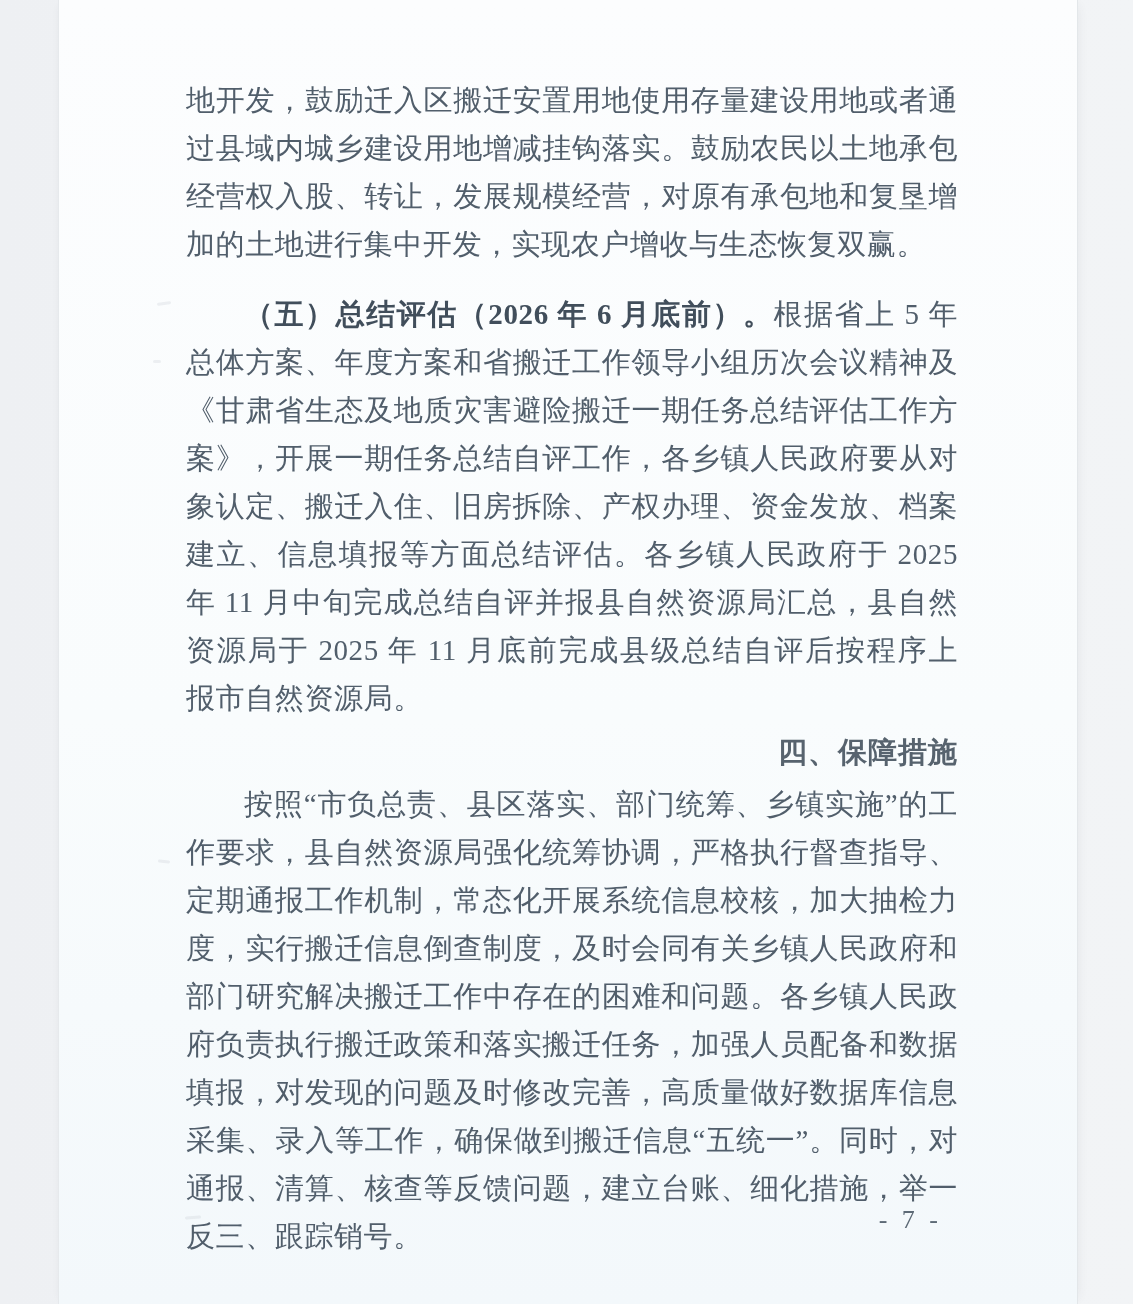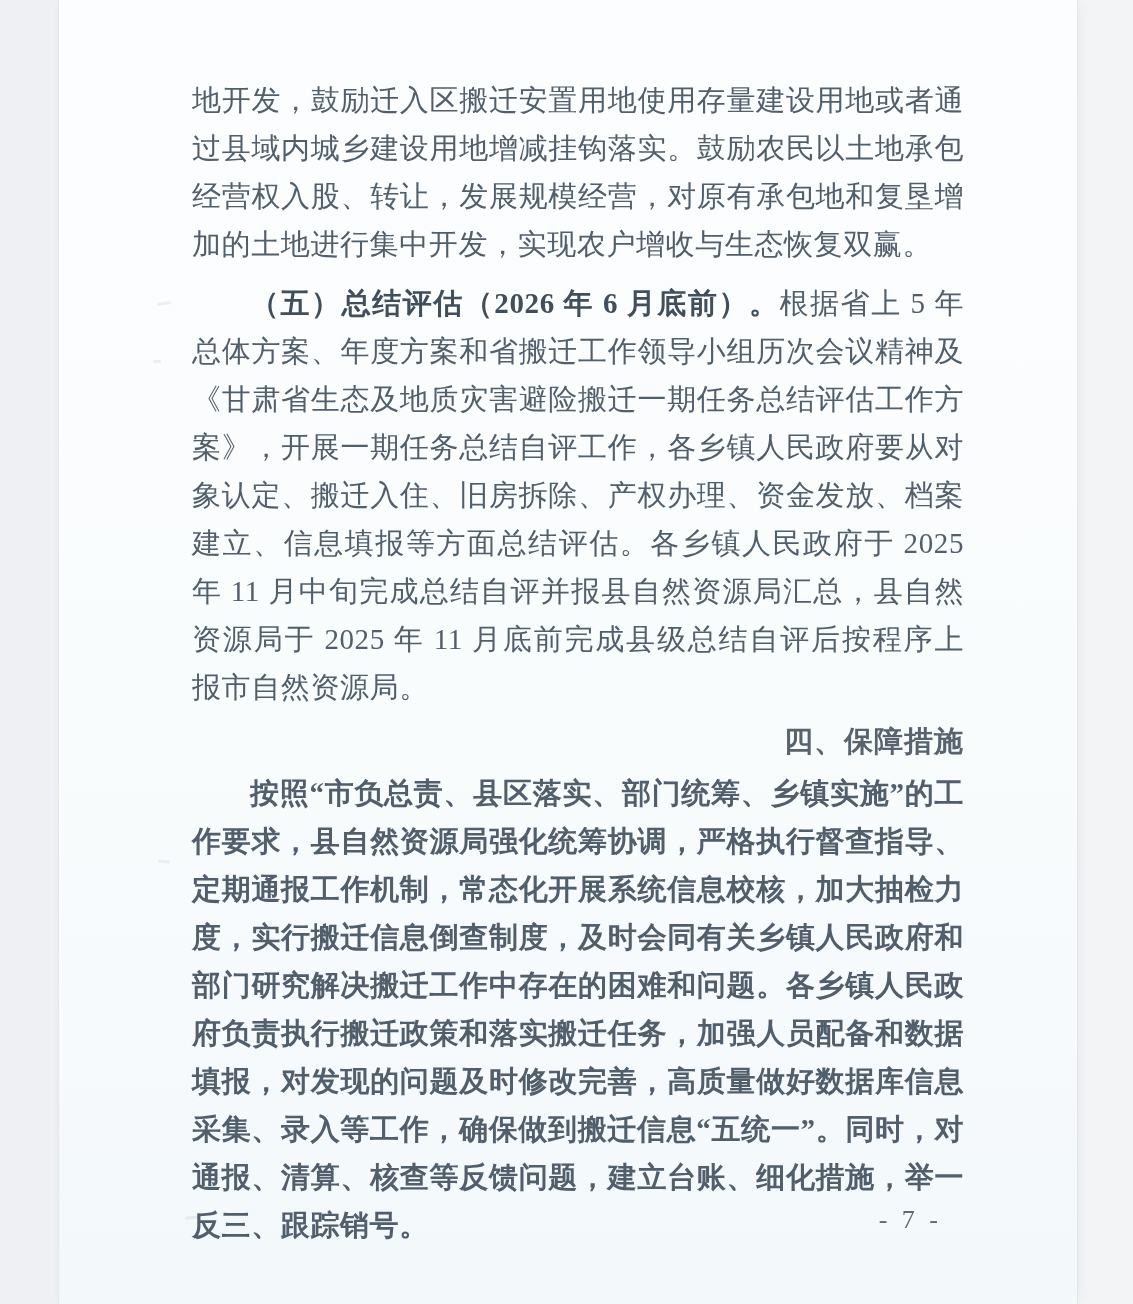--- a/index.html
+++ b/index.html
@@ -18,49 +18,49 @@
     position: absolute;
     left: 58px; top: 0;
     width: 1020px; height: 1304px;
     background: linear-gradient(180deg, #fcfdfe 0%, #f9fcfd 55%, #f3f8fb 100%);
     border-left: 1px solid #e6e9ec;
     border-right: 1px solid #e3e7ea;
     box-shadow: 6px 0 10px -6px rgba(60,70,80,0.08), -4px 0 8px -6px rgba(60,70,80,0.08);
   }
   .text-column {
     position: absolute;
-    left: 133px; top: 76px;
+    left: 127px; top: 76px;
     width: 772px;
     color: #515e6b;
     font-size: 29px;
     line-height: 48px;
     letter-spacing: 0.6px;
     text-align: justify;
     text-justify: inter-character;
   }
   p.body { margin: 0; }
   p.indent { text-indent: 2em; }
-  p.para-five { margin-top: 11px; }
+  p.para-five { margin-top: 22px; }
   .bold-lead {
     font-weight: bold;
     color: #414e5b;
   }
   h2.section-heading {
     font-family: "Liberation Sans", "DejaVu Sans", sans-serif;
     font-weight: bold;
     font-size: 29px;
     line-height: 48px;
     color: #57636e;
     letter-spacing: 1px;
     margin-top: 6px;
     margin-bottom: 4px;
     text-indent: 2em;
     text-align: right;
   }
-  p.para-safeguard { margin-top: 0; font-weight: bold; }
+  p.para-safeguard { margin-top: 0; }
   .page-number {
     position: absolute;
     right: 135px; top: 1205px;
     font-size: 26px;
     letter-spacing: 4px;
     color: #5d6a76;
     font-family: "Liberation Serif", "DejaVu Serif", serif;
   }
   .scan-artifact {
     position: absolute;

